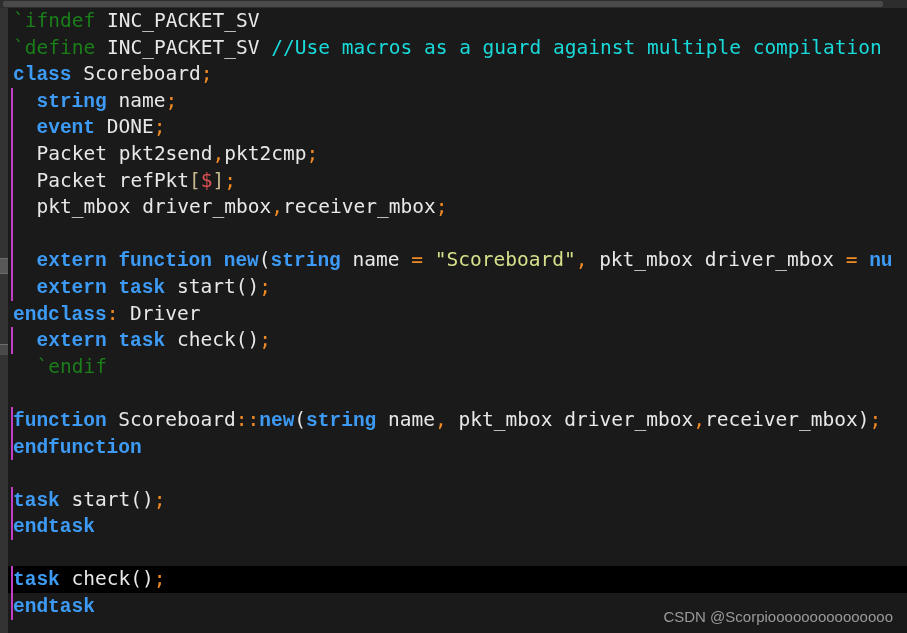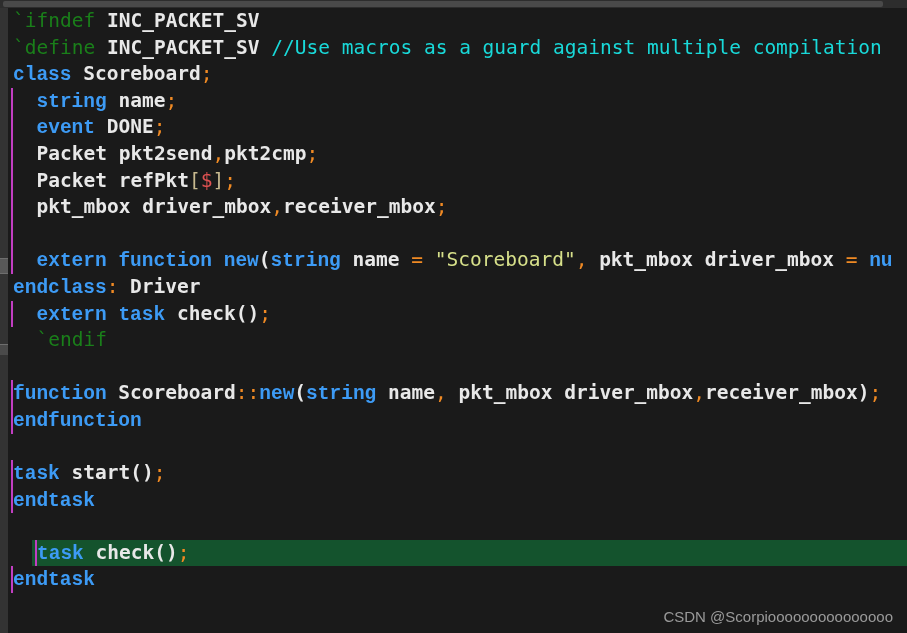--- a/index.html
+++ b/index.html
@@ -78,37 +78,36 @@
     position: relative;
     height: 26.6px;
     line-height: 26.6px;
     white-space: pre;
     font-size: 19.5px;
     letter-spacing: 0px;
     color: #e8e8e8;
     padding-left: 5px;
   }
   .code-line.selected {
-    background: #14532d;
-    margin-left: 24px;
+    background: #000000;
   }
   
   .code-line.guide::before {
     content: "";
     position: absolute;
     left: 3px;
     top: 0;
     bottom: 0;
     width: 2px;
     background: #c23ec2;
   }
 
   
   .t-key      { color: #3d9bf5; font-weight: bold; font-family: Liberation Mono, monospace; }   
-  .t-plain    { color: #e8e8e8; font-weight: bold; }
+  .t-plain    { color: #e8e8e8; }
   .t-macro    { color: #1a7f1a; }                       
   .t-comment  { color: #19d9d9; }                       
   .t-punc     { color: #f08a24; }                       
   .t-str      { color: #d7e08a; }                       
   .t-dollar   { color: #e05252; }                       
   .t-bracket  { color: #c7b98f; }                       
 
   #watermark {
     position: absolute;
     right: 14px;
@@ -134,20 +133,21 @@
       <div class="code-line" id="line-1"><span class="t-macro">`ifndef</span><span class="t-plain"> INC_PACKET_SV</span></div>
       <div class="code-line" id="line-2"><span class="t-macro">`define</span><span class="t-plain"> INC_PACKET_SV </span><span class="t-comment">//Use macros as a guard against multiple compilation</span></div>
       <div class="code-line" id="line-3"><span class="t-key">class</span><span class="t-plain"> Scoreboard</span><span class="t-punc">;</span></div>
       <div class="code-line guide" id="line-4"><span class="t-plain">  </span><span class="t-key">string</span><span class="t-plain"> name</span><span class="t-punc">;</span></div>
       <div class="code-line guide" id="line-5"><span class="t-plain">  </span><span class="t-key">event</span><span class="t-plain"> DONE</span><span class="t-punc">;</span></div>
       <div class="code-line guide" id="line-6"><span class="t-plain">  Packet pkt2send</span><span class="t-punc">,</span><span class="t-plain">pkt2cmp</span><span class="t-punc">;</span></div>
       <div class="code-line guide" id="line-7"><span class="t-plain">  Packet refPkt</span><span class="t-bracket">[</span><span class="t-dollar">$</span><span class="t-bracket">]</span><span class="t-punc">;</span></div>
       <div class="code-line guide" id="line-8"><span class="t-plain">  pkt_mbox driver_mbox</span><span class="t-punc">,</span><span class="t-plain">receiver_mbox</span><span class="t-punc">;</span></div>
       <div class="code-line guide" id="line-9">&nbsp;</div>
       <div class="code-line guide" id="line-10"><span class="t-plain">  </span><span class="t-key">extern function new</span><span class="t-plain">(</span><span class="t-key">string</span><span class="t-plain"> name </span><span class="t-punc">=</span><span class="t-plain"> </span><span class="t-str">"Scoreboard"</span><span class="t-punc">,</span><span class="t-plain"> pkt_mbox driver_mbox </span><span class="t-punc">=</span><span class="t-plain"> </span><span class="t-key">nu</span></div>
+      <div class="code-line guide" id="line-11"><span class="t-plain">  </span><span class="t-key">extern task</span><span class="t-plain"> start()</span><span class="t-punc">;</span></div>
       <div class="code-line" id="line-13"><span class="t-key">endclass</span><span class="t-punc">:</span><span class="t-plain"> Driver</span></div>
       <div class="code-line guide" id="line-12"><span class="t-plain">  </span><span class="t-key">extern task</span><span class="t-plain"> check()</span><span class="t-punc">;</span></div>
       <div class="code-line" id="line-14"><span class="t-macro">  `endif</span></div>
       <div class="code-line" id="line-15">&nbsp;</div>
       <div class="code-line guide" id="line-16"><span class="t-key">function</span><span class="t-plain"> Scoreboard</span><span class="t-punc">::</span><span class="t-key">new</span><span class="t-plain">(</span><span class="t-key">string</span><span class="t-plain"> name</span><span class="t-punc">,</span><span class="t-plain"> pkt_mbox driver_mbox</span><span class="t-punc">,</span><span class="t-plain">receiver_mbox)</span><span class="t-punc">;</span></div>
       <div class="code-line guide" id="line-17"><span class="t-key">endfunction</span></div>
       <div class="code-line" id="line-18">&nbsp;</div>
       <div class="code-line guide" id="line-19"><span class="t-key">task</span><span class="t-plain"> start()</span><span class="t-punc">;</span></div>
       <div class="code-line guide" id="line-20"><span class="t-key">endtask</span></div>
       <div class="code-line" id="line-21">&nbsp;</div>

